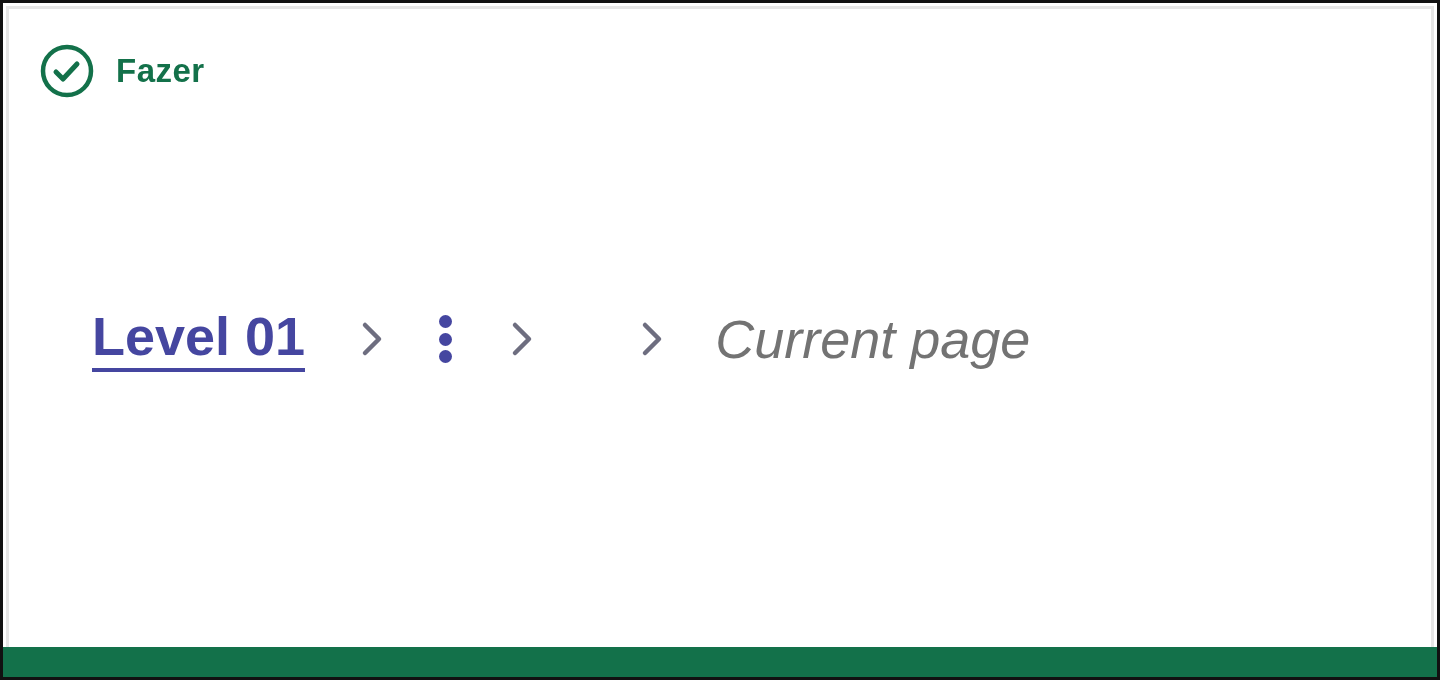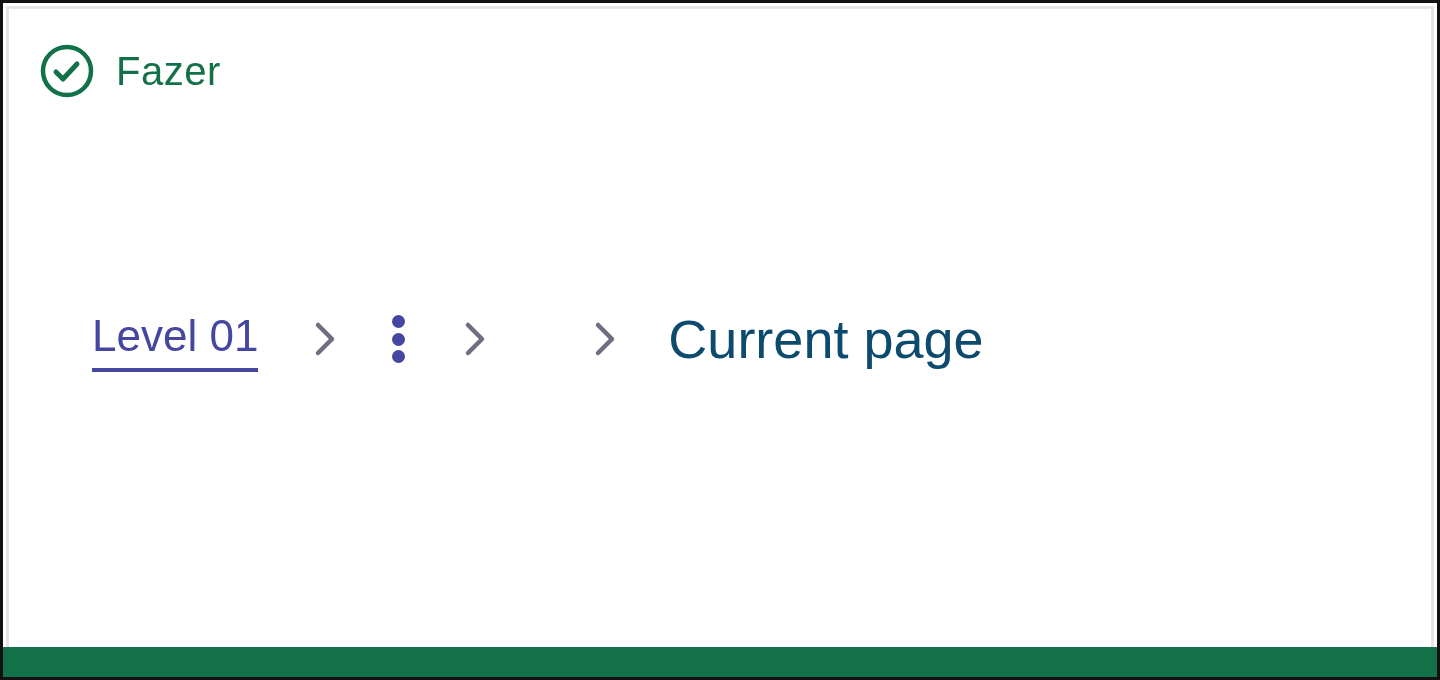--- a/index.html
+++ b/index.html
@@ -13,33 +13,33 @@
   }
   .inner {
     position: absolute; left: 3px; top: 3px; right: 3px; bottom: 3px;
     border: 3px solid #e6e6e6; box-sizing: border-box; background: #fff;
   }
   .brand {
     position: absolute; left: 40px; top: 44px; display: flex; align-items: center; gap: 22px;
   }
   .brand svg { display: block; }
   .brand-name {
-    font-size: 40px; font-weight: 400; color: #13714a; letter-spacing: 0.5px;
+    font-size: 33px; font-weight: 700; color: #13714a; letter-spacing: 0.5px;
   }
   .breadcrumb {
     position: absolute; left: 92px; top: 306px; display: flex; align-items: center;
   }
   .crumb-link {
-    font-size: 44px; font-weight: 400; color: #4546a0; text-decoration: none;
+    font-size: 54px; font-weight: 700; color: #4546a0; text-decoration: none;
     border-bottom: 4px solid #4546a0; line-height: 60px; padding-bottom: 2px;
   }
   .sep { width: 30px; height: 40px; margin: 0 48px 0 52px; display: flex; align-items: center; justify-content: center; }
   .more { width: 20px; height: 48px; display: flex; flex-direction: column; justify-content: space-between; align-items: center; margin: 0 0 0 0; cursor: pointer; }
   .more span { width: 13px; height: 13px; border-radius: 50%; background: #4546a0; display: block; }
-  .current { font-size: 54px; color: #0c4a6e; line-height: 60px; }
+  .current { font-size: 54px; color: #737373; line-height: 60px; font-style: italic; }
   .bottom-bar {
     position: absolute; left: 3px; right: 3px; bottom: 3px; height: 30px; background: #13714a;
   }
 </style>
 </head>
 <body>
 
 <div class="frame">
   <div class="inner">
   </div>

